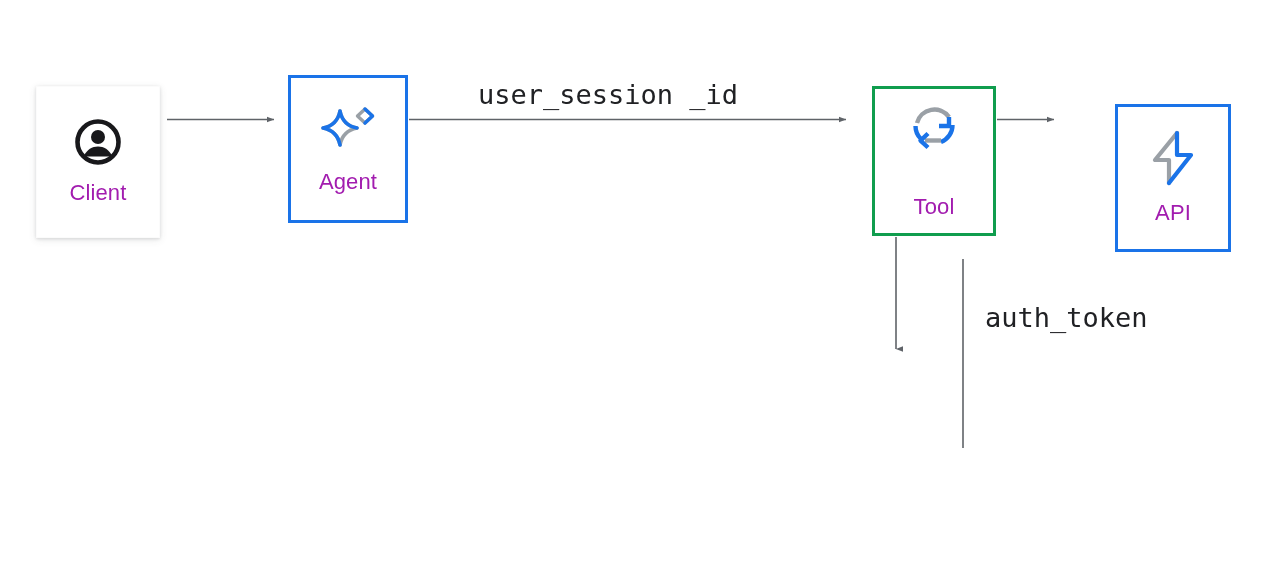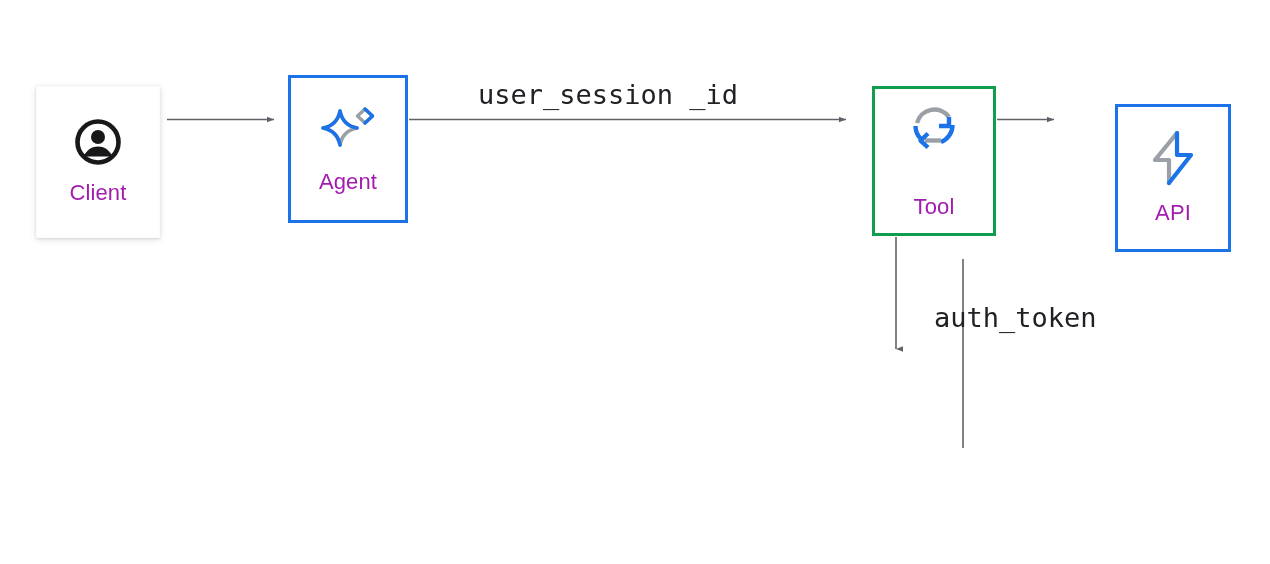--- a/index.html
+++ b/index.html
@@ -103,21 +103,21 @@
       <line x1="896" y1="237" x2="896" y2="349" stroke="#5f6368" stroke-width="1.6" marker-end="url(#ah-down)"></line>
     </g>
 
     <g>
       <line x1="963" y1="466" x2="963" y2="259" stroke="#5f6368" stroke-width="1.6" marker-end="url(#ah-up)" transform="rotate(180 963 362.5)"></line>
     </g>
   </svg>
 
   <div class="edge-label" style="left:478px; top:79px;">user_session _id</div>
 
-  <div class="edge-label" style="left:934px; top:302px;">auth_token</div>
+  <div class="edge-label" style="left:985px; top:302px;">auth_token</div>
 
   <div class="node shadowed" style="left:36px; top:86px; width:124px; height:152px;">
     <span class="node-icon">
       <svg width="48" height="48" viewBox="0 0 48 48" aria-hidden="true">
         <circle cx="24" cy="24" r="20.5" fill="none" stroke="#18181b" stroke-width="4.6"></circle>
         <circle cx="24" cy="19" r="7" fill="#18181b"></circle>
         <path d="M9.5 38.5 C13 31.5 18.2 28.6 24 28.6 C29.8 28.6 35 31.5 38.5 38.5 Z" fill="#18181b"></path>
       </svg>
     </span>
     <span class="node-label">Client</span>

